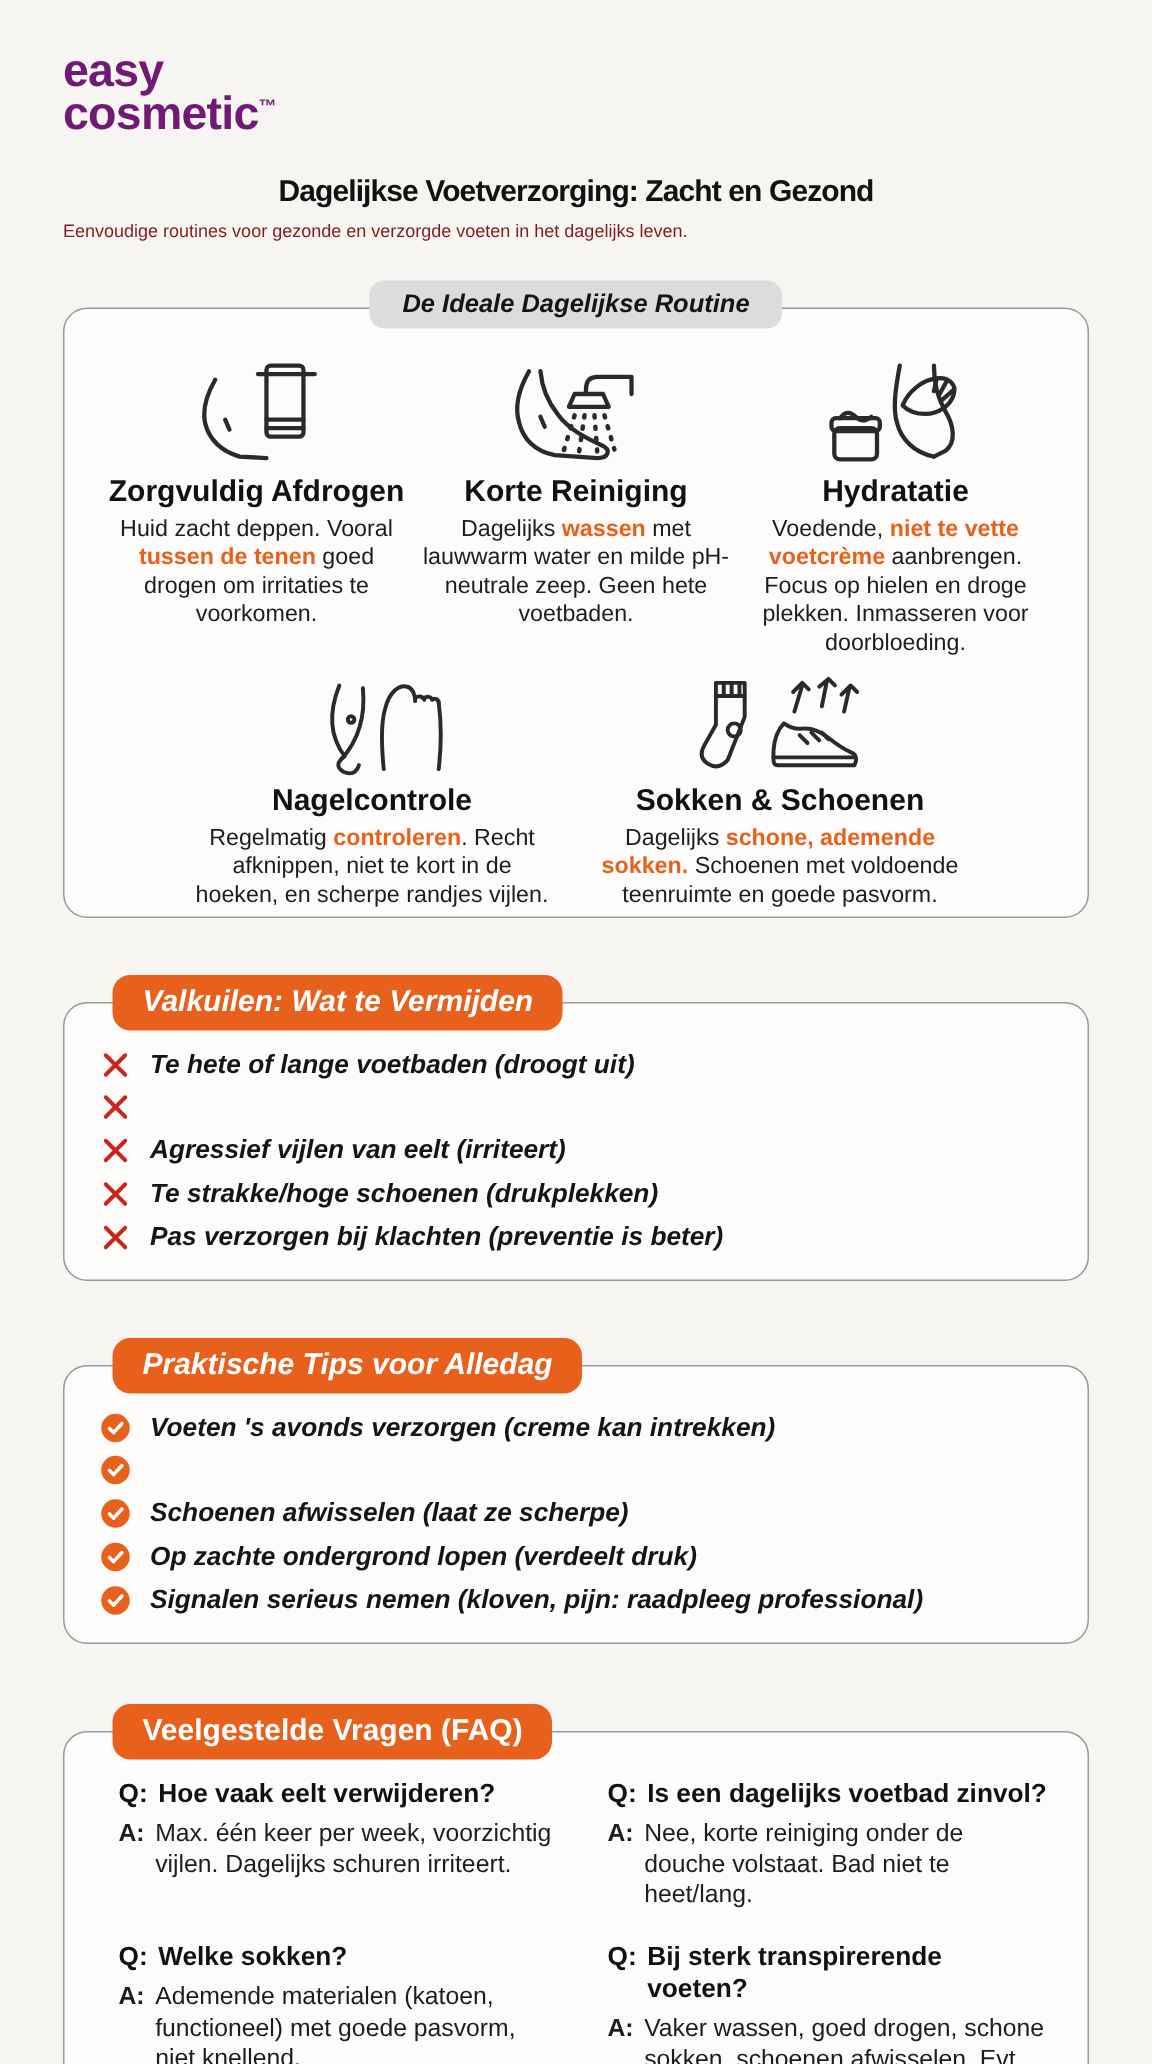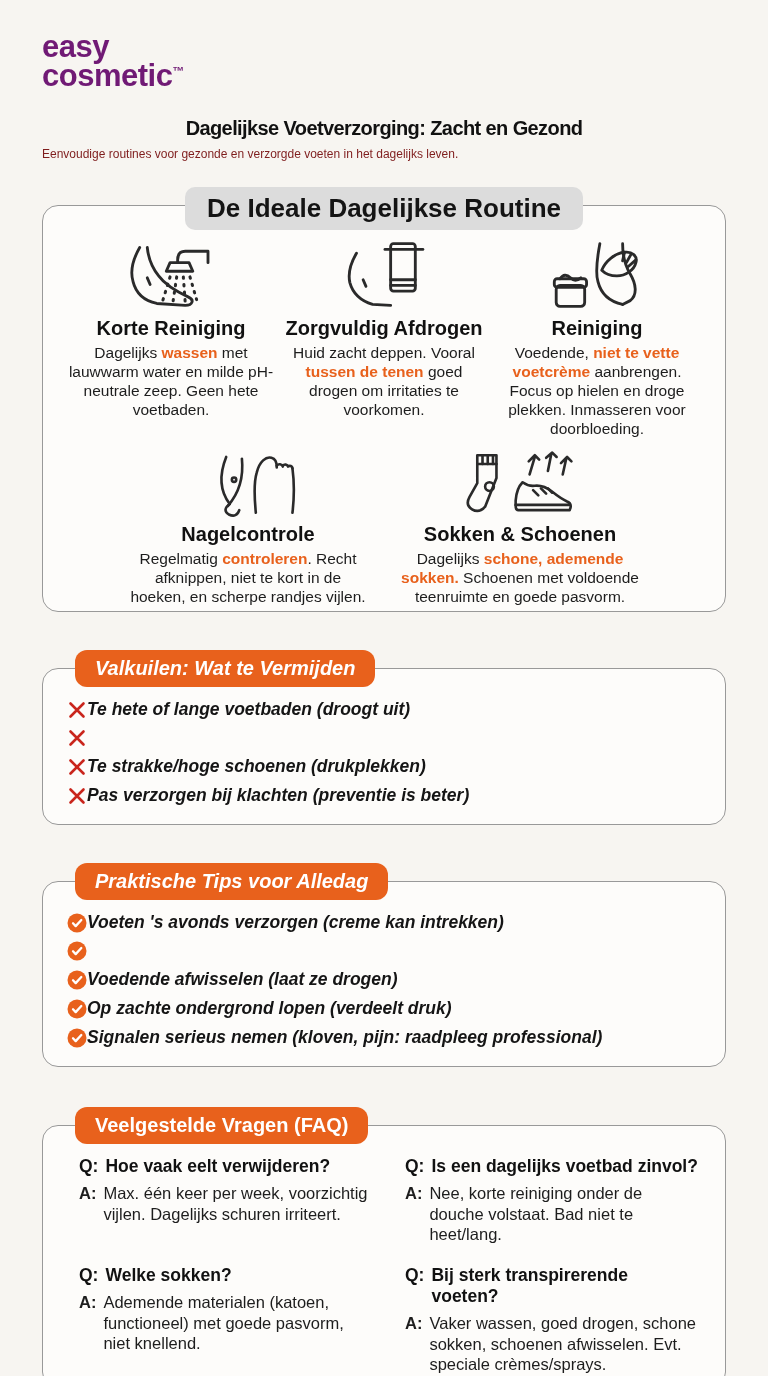--- a/index.html
+++ b/index.html
@@ -43,25 +43,26 @@
     background: #fdfcfa;
     border: 1.5px solid #999;
     border-radius: 16px;
   }
   .pill-gray {
     position: absolute;
     top: -19px; left: 50%;
     transform: translateX(-50%);
     background: #dcdcdc;
     color: #141414;
-    font-size: 26px;
+    font-size: 17px;
     font-weight: bold;
     padding: 6px 22px;
     border-radius: 10px;
     white-space: nowrap;
+    font-style: italic;
   }
   .pill-orange {
     position: absolute;
     top: -19px; left: 32px;
     background: #e8611c;
     color: #fff;
     font-size: 20px;
     font-weight: bold;
     padding: 7px 20px;
     border-radius: 12px;
@@ -76,21 +77,21 @@
   .card .icon { height: 74px; display: flex; align-items: flex-end; justify-content: center; margin-bottom: 5px; }
   .card.wide .icon { height: 68px; }
   .card h3 { font-size: 20px; font-weight: bold; margin-bottom: 4px; color: #111; }
   .card p { font-size: 15.5px; line-height: 1.22; }
   .hl { color: #e8611c; font-weight: bold; }
   .lineart { stroke: #2a2a2a; stroke-width: 3; fill: none; stroke-linecap: round; stroke-linejoin: round; }
 
   
   .list-box { margin-top: 56px; padding: 30px 8px 10px; font-style: italic; }
   .items { list-style: none; padding-left: 16px; }
-  .items li { display: flex; align-items: center; gap: 0; font-size: 17.5px; font-weight: bold; margin-bottom: 8px; color: #151515; }
+  .items li { display: flex; align-items: center; gap: 13px; font-size: 17.5px; font-weight: bold; margin-bottom: 8px; color: #151515; }
   .items .mark { width: 20px; height: 20px; flex: none; display: inline-flex; }
 
   
   .faq-box { margin-top: 58px; padding: 30px 26px 12px; }
   .faq-grid { display: grid; grid-template-columns: 1fr 1fr; column-gap: 32px; row-gap: 20px; padding-left: 10px; }
   .q { display: flex; gap: 7px; font-size: 17.5px; font-weight: bold; color: #111; margin-bottom: 6px; }
   .a { display: flex; gap: 7px; font-size: 16.5px; line-height: 1.25; }
   .a .prefix { font-weight: bold; flex: none; }
   .q .prefix { flex: none; }
 </style>
@@ -104,20 +105,34 @@
       <div>easy</div>
       <div><span>cosmetic</span><span class="tm">™</span></div>
     </div>
     <h1 class="title">Dagelijkse Voetverzorging: Zacht en Gezond</h1>
     <p class="subtitle">Eenvoudige routines voor gezonde en verzorgde voeten in het dagelijks leven.</p>
   </header>
 
   <section class="box routine-box">
     <div class="pill-gray">De Ideale Dagelijkse Routine</div>
     <div class="routine-grid">
+
+      <div class="card">
+        <div class="icon">
+          <svg width="110" height="74" viewBox="0 0 110 78" class="lineart">
+            <path d="M56,12 H96"></path>
+            <rect x="62" y="6" width="26" height="50" rx="3"></rect>
+            <path d="M62,44 h26 M62,50 h26"></path>
+            <path d="M26,16 C19,28 17,38 19,47 C22,58 30,66 43,70 L62,71"></path>
+            <path d="M33,44 l3,7"></path>
+          </svg>
+        </div>
+        <h3>Zorgvuldig Afdrogen</h3>
+        <p><span>Huid zacht deppen. Vooral </span><span class="hl">tussen de tenen</span><span> goed drogen om irritaties te voorkomen.</span></p>
+      </div>
 
       <div class="card">
         <div class="icon">
           <svg width="110" height="74" viewBox="0 0 110 78" class="lineart">
             <path d="M94,26 V14 H70 q-8,0 -8,9 v3"></path>
             <path d="M54,26 h20 l4,9 H50 z"></path>
             <g stroke-dasharray="1.5 6.5" stroke-width="3.2">
               <path d="M54,41 L46,67"></path>
                 <path d="M61,41 L57,68"></path>
                 <path d="M68,41 L70,68"></path>
@@ -127,44 +142,30 @@
             <path d="M30,42 l3,7"></path>
           </svg>
         </div>
         <h3>Korte Reiniging</h3>
         <p><span>Dagelijks </span><span class="hl">wassen</span><span> met lauwwarm water en milde pH-neutrale zeep. Geen hete voetbaden.</span></p>
       </div>
 
       <div class="card">
         <div class="icon">
           <svg width="110" height="74" viewBox="0 0 110 78" class="lineart">
-            <path d="M56,12 H96"></path>
-            <rect x="62" y="6" width="26" height="50" rx="3"></rect>
-            <path d="M62,44 h26 M62,50 h26"></path>
-            <path d="M26,16 C19,28 17,38 19,47 C22,58 30,66 43,70 L62,71"></path>
-            <path d="M33,44 l3,7"></path>
-          </svg>
-        </div>
-        <h3>Zorgvuldig Afdrogen</h3>
-        <p><span>Huid zacht deppen. Vooral </span><span class="hl">tussen de tenen</span><span> goed drogen om irritaties te voorkomen.</span></p>
-      </div>
-
-      <div class="card">
-        <div class="icon">
-          <svg width="110" height="74" viewBox="0 0 110 78" class="lineart">
             <path d="M58,6 C55,22 53,36 56,46 C59,58 68,67 82,70"></path>
             <path d="M82,6 C82,18 84,28 90,38 C96,48 98,60 90,66 L82,70"></path>
             <path d="M60,34 C64,24 74,16 84,15 C92,14 98,19 96,26 C94,34 85,40 76,40 C70,40 64,38 60,34 Z"></path>
             <path d="M84,15 l-2,9 M91,17 l-5,9 M96,23 l-8,7"></path>
             <rect x="12" y="50" width="30" height="22" rx="4"></rect>
             <rect x="10" y="43" width="34" height="9" rx="3"></rect>
             <path d="M16,43 q5,-7 11,-1 q5,5 11,0"></path>
           </svg>
         </div>
-        <h3>Reiniging</h3>
+        <h3>Hydratatie</h3>
         <p><span>Voedende, </span><span class="hl">niet te vette voetcrème</span><span> aanbrengen. Focus op hielen en droge plekken. Inmasseren voor doorbloeding.</span></p>
       </div>
 
       <div class="card wide">
         <div class="icon">
           <svg width="110" height="68" viewBox="0 0 110 78" class="lineart">
             <path d="M30,8 C22,28 22,46 34,62"></path>
             <path d="M48,10 C50,30 46,48 32,64"></path>
             <circle cx="39" cy="34" r="2.5"></circle>
             <path d="M34,62 q-9,7 -1,12 q9,4 12,-5"></path>
@@ -216,20 +217,28 @@
               <path d="M3.5,3.5 L16.5,16.5 M16.5,3.5 L3.5,16.5" stroke="#c9251c" stroke-width="2.6" stroke-linecap="round" fill="none"></path>
             </svg>
           </span>
         </li>
       <li>
           <span class="mark">
             <svg viewBox="0 0 20 20" width="20" height="20">
               <path d="M3.5,3.5 L16.5,16.5 M16.5,3.5 L3.5,16.5" stroke="#c9251c" stroke-width="2.6" stroke-linecap="round" fill="none"></path>
             </svg>
           </span>
+          <span>Agressief vijlen van eelt (irriteert)</span>
+        </li>
+      <li>
+          <span class="mark">
+            <svg viewBox="0 0 20 20" width="20" height="20">
+              <path d="M3.5,3.5 L16.5,16.5 M16.5,3.5 L3.5,16.5" stroke="#c9251c" stroke-width="2.6" stroke-linecap="round" fill="none"></path>
+            </svg>
+          </span>
           <span>Te strakke/hoge schoenen (drukplekken)</span>
         </li>
       <li>
           <span class="mark">
             <svg viewBox="0 0 20 20" width="20" height="20">
               <path d="M3.5,3.5 L16.5,16.5 M16.5,3.5 L3.5,16.5" stroke="#c9251c" stroke-width="2.6" stroke-linecap="round" fill="none"></path>
             </svg>
           </span>
           <span>Pas verzorgen bij klachten (preventie is beter)</span>
         </li>
@@ -256,21 +265,21 @@
             </svg>
           </span>
         </li>
       <li>
           <span class="mark">
             <svg viewBox="0 0 20 20" width="20" height="20">
               <circle cx="10" cy="10" r="9.5" fill="#e8611c"></circle>
               <path d="M6,10.3 l2.7,2.8 L14.3,7" stroke="#fff" stroke-width="2.3" fill="none" stroke-linecap="round" stroke-linejoin="round"></path>
             </svg>
           </span>
-          <span>Voedende afwisselen (laat ze drogen)</span>
+          <span>Schoenen afwisselen (laat ze scherpe)</span>
         </li>
       <li>
           <span class="mark">
             <svg viewBox="0 0 20 20" width="20" height="20">
               <circle cx="10" cy="10" r="9.5" fill="#e8611c"></circle>
               <path d="M6,10.3 l2.7,2.8 L14.3,7" stroke="#fff" stroke-width="2.3" fill="none" stroke-linecap="round" stroke-linejoin="round"></path>
             </svg>
           </span>
           <span>Op zachte ondergrond lopen (verdeelt druk)</span>
         </li>

